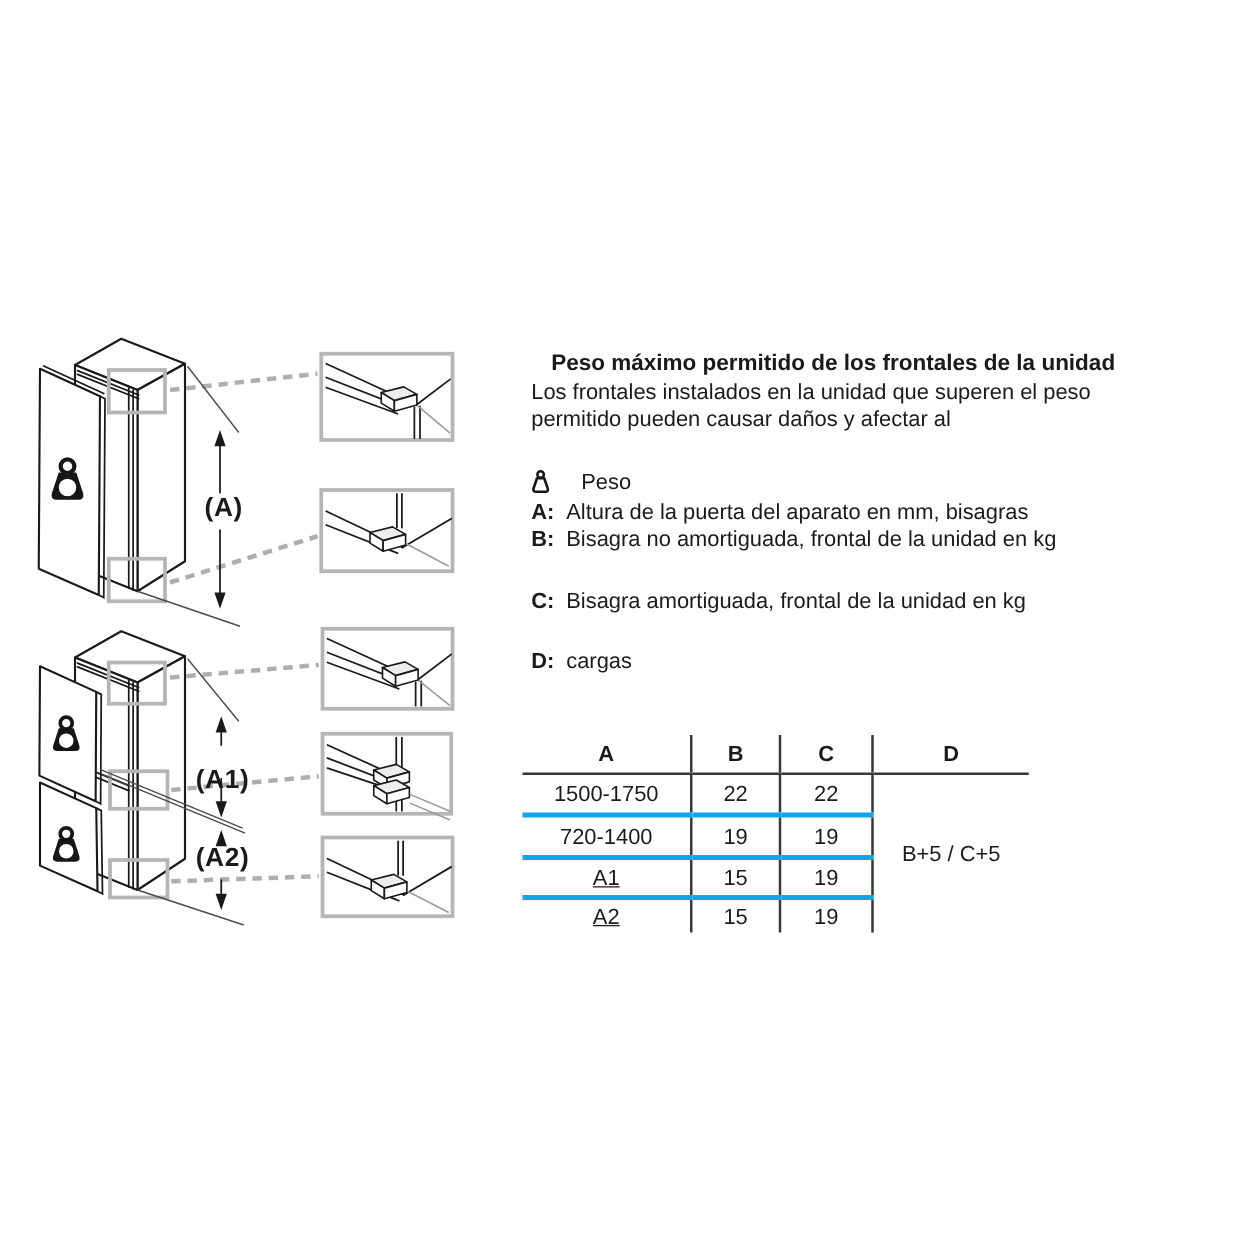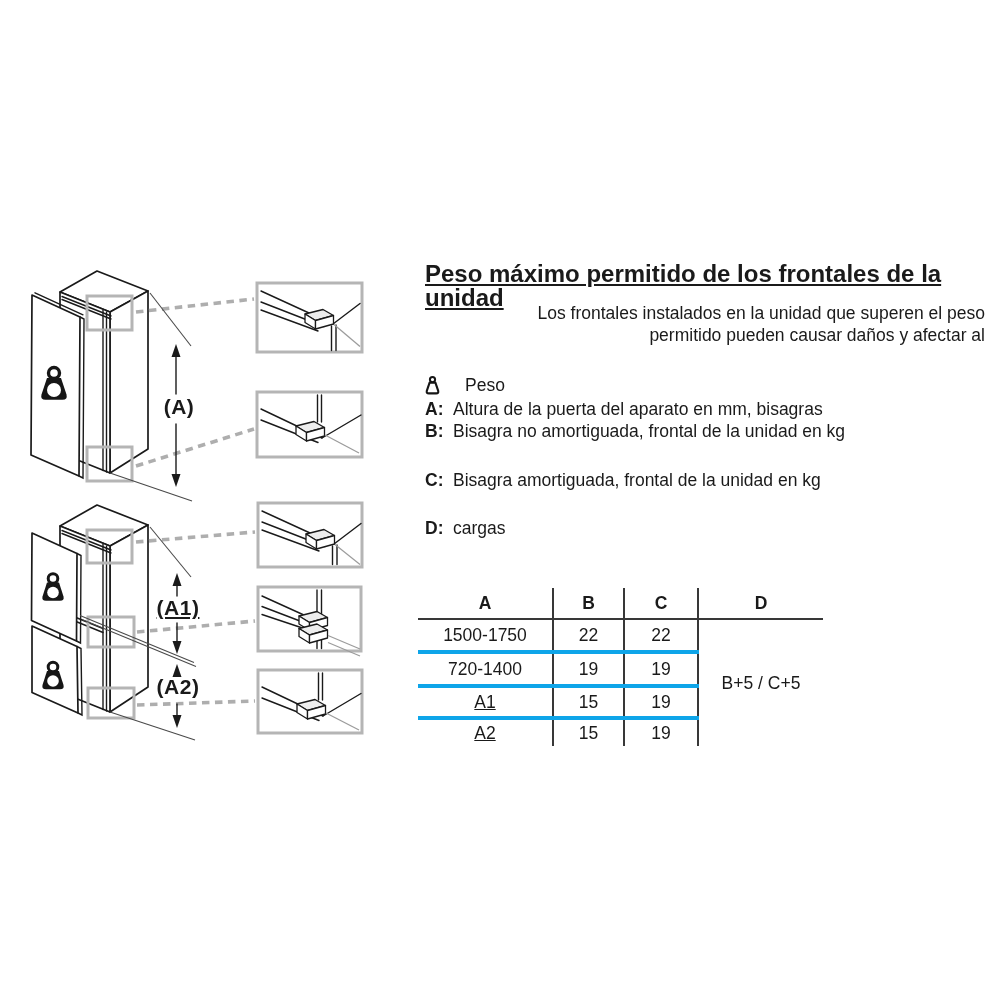--- a/index.html
+++ b/index.html
@@ -15,27 +15,27 @@
   .grayln{stroke:#9c9c9c;stroke-width:1.3;fill:none;}
   .hface{fill:#fff;stroke:#1a1a1a;stroke-width:1.3;stroke-linejoin:round;}
   .htop{fill:#ededed;}
   .arr{fill:#1a1a1a;stroke:none;}
   .wbody{fill:#161616;stroke:none;}
   .wring{fill:none;stroke:#161616;}
 
   .dim-label{position:absolute;font-weight:bold;font-size:21px;text-align:center;
              color:#1a1a1a;background:transparent;letter-spacing:0.5px;}
   .lbl-a{left:155px;top:395px;width:48px;}
-  .lbl-a1{left:149px;top:596px;width:58px;text-decoration:underline;}
+  .lbl-a1{left:149px;top:612px;width:58px;}
   .lbl-a2{left:149px;top:675px;width:58px;}
 
-  .title{position:absolute;left:425px;top:262px;width:560px;margin:0;
-         font-size:24px;font-weight:bold;line-height:24px;text-decoration:underline;}
+  .title{position:absolute;left:425px;top:262px;width:560px;margin:16px;
+         font-size:18px;font-weight:bold;line-height:24px;}
   .intro{position:absolute;left:425px;top:302px;width:560px;
-         font-size:17.5px;line-height:22.4px;text-align:right;}
+         font-size:17.5px;line-height:22.4px;}
   .peso-row{position:absolute;left:425px;top:374px;width:300px;height:22px;
             display:flex;align-items:center;font-size:17.5px;gap:16px;}
   .peso-row svg{margin-right:9px;flex:0 0 auto;}
   .legend{position:absolute;left:425px;top:398px;width:562px;font-size:17.5px;line-height:22.4px;}
   .li{display:flex;}
   .li .k{flex:0 0 28px;font-weight:bold;}
   .li .t{flex:1 1 auto;}
   .gap26{margin-top:26px;}
 
   table.spec{position:absolute;left:418px;top:588px;border-collapse:collapse;

